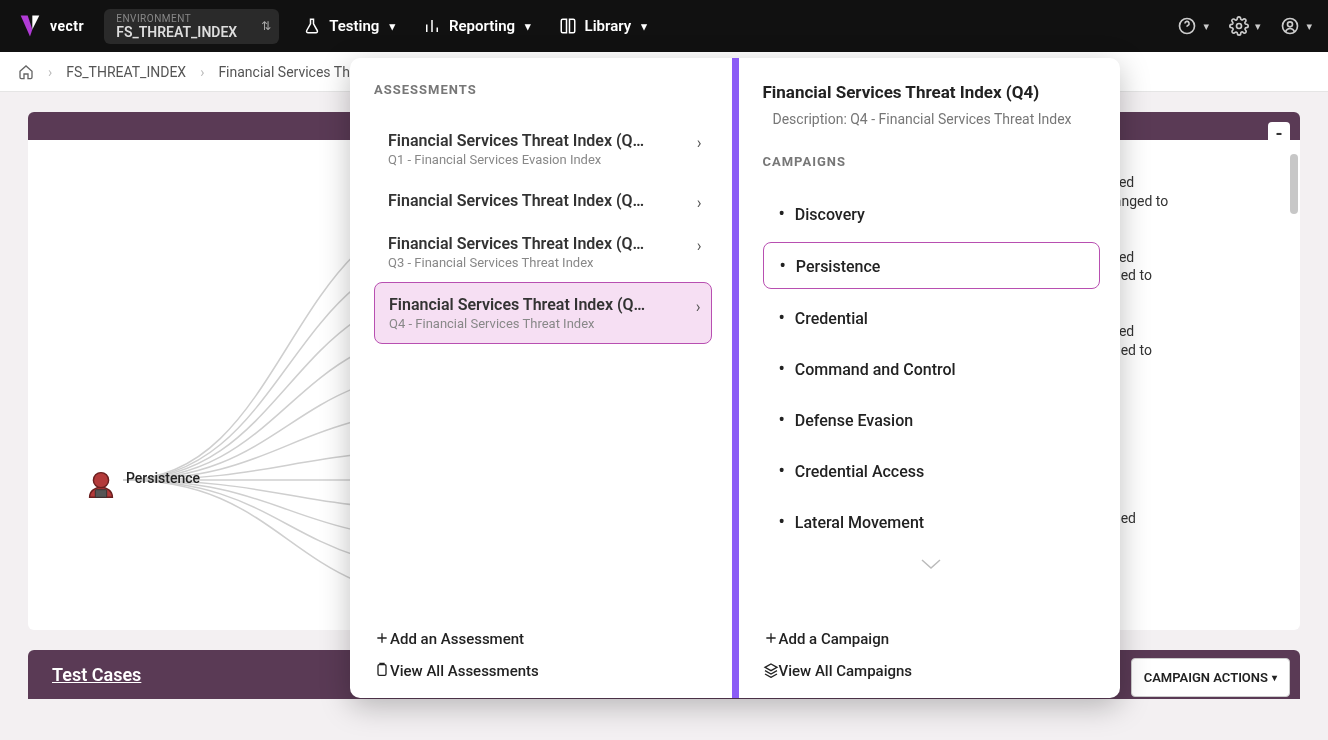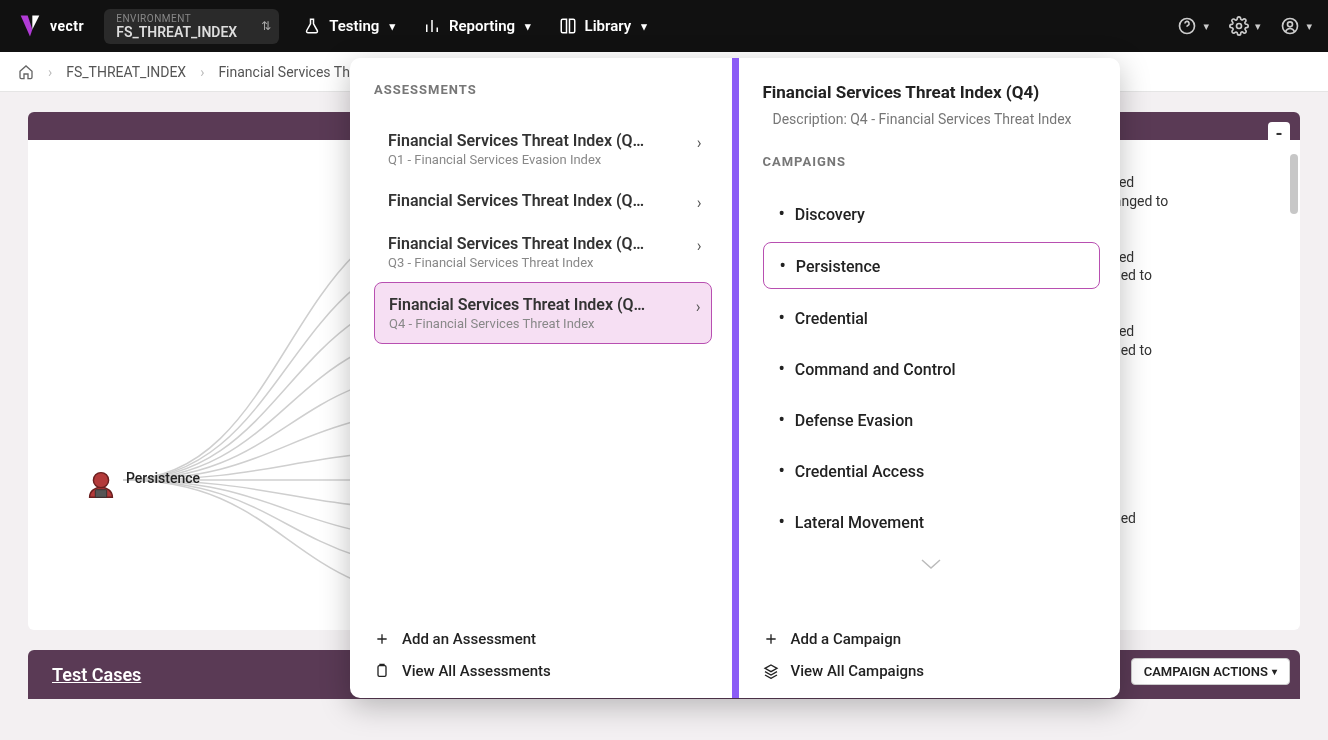--- a/index.html
+++ b/index.html
@@ -25,21 +25,21 @@
 .crumbbar .sep{ color:#bbb; }
 .crumbbar a{ cursor:pointer;}
 
 
 .content { padding:20px 28px; position:relative; height:calc(740px - 52px - 40px);}
 .panel-header { background:#5a3a55; color:#fff; font-size:18px; font-weight:600; padding:14px 24px; border-radius:6px 6px 0 0; position:relative;}
 .collapse-btn { position:absolute; right:10px; top:10px; width:22px; height:22px; background:#fff; color:#333; border-radius:4px; display:flex; align-items:center; justify-content:center; font-weight:700; cursor:pointer;}
 .panel-body { background:#fff; height:490px; border-radius:0 0 6px 6px; position:relative; overflow:hidden;}
 .panel-testcases { margin-top:20px;}
 .panel-testcases .panel-header{ border-radius:6px 6px 0 0;text-decoration:underline;}
-.campaign-actions-btn { position:absolute; right:10px; top:8px; background:#fff; color:#222; border:1px solid #ccc; border-radius:4px; padding:5px 12px; font-size:13px; font-weight:600; cursor:pointer; display:flex; align-items:center; gap:4px;}
+.campaign-actions-btn { position:absolute; right:10px; top:8px; background:#fff; color:#222; border:1px solid #ccc; border-radius:4px; padding:11px 12px; font-size:13px; font-weight:600; cursor:pointer; display:flex; align-items:center; gap:4px;}
 
 
 .graph-area{ position:absolute; left:0; top:0; width:100%; height:100%;}
 .node-label{ position:absolute; left:98px; top:330px; font-size:14px; font-weight:500; color:#222;}
 .node-icon{ position:absolute; left:54px; top:325px;}
 
 
 .events { position:absolute; right:0; top:0; width:270px; height:100%; padding:14px 10px; font-size:14px; color:#333;}
 .event-item{ margin-bottom:18px; line-height:1.35;}
 .event-time{ color:#555;}
@@ -50,21 +50,21 @@
 .pop-col { flex:1; padding:24px 20px 18px 24px; position:relative; display:flex; flex-direction:column;}
 .pop-col.left { border-right:7px solid #8b5cf6; }
 .pop-heading{ font-size:13px; font-weight:700; letter-spacing:1px; color:#777; margin-bottom:16px;}
 .assess-list{ margin-top:6px; display:flex; flex-direction:column; gap:0;}
 .assess-item{ padding:12px 14px; border-radius:8px; cursor:pointer; position:relative;}
 .assess-item .title{ font-size:16px; font-weight:600; color:#333; white-space:nowrap; overflow:hidden; text-overflow:ellipsis; max-width:260px;}
 .assess-item .sub{ font-size:13px; color:#888; margin-top:2px;}
 .assess-item .arrow{ position:absolute; right:10px; top:14px; color:#555;}
 .assess-item.selected{ background:#f6dff3; border:1.5px solid #b84fb1;}
 .pop-bottom{ margin-top:auto; display:flex; flex-direction:column; gap:14px; padding-top:16px;}
-.pop-link{ display:flex; align-items:center; gap:12px; font-size:15px; font-weight:500; color:#222; cursor:pointer;}
+.pop-link{ display:flex; font-size:15px; font-weight:500; color:#222; cursor:pointer;}
 
 .detail-title{ font-size:17px; font-weight:700; color:#222; margin-bottom:8px;}
 .detail-desc{ font-size:14px; color:#777; margin-bottom:24px; padding-left:10px; line-height:1.4;}
 .campaign-list{ display:flex; flex-direction:column; gap:6px; margin-top:6px; position:relative;}
 .campaign-item{ padding:12px 16px; font-size:16px; font-weight:500; color:#222; cursor:pointer; border-radius:8px; display:flex; align-items:flex-end;}
 .campaign-item::before{ content:"•"; margin-right:10px; font-size:18px;}
 .campaign-item.selected{ border:1.5px solid #b84fb1; background:#fff;}
 .scroll-hint{ text-align:center; color:#bbb; margin-top:6px;}
 </style>
 </head>

